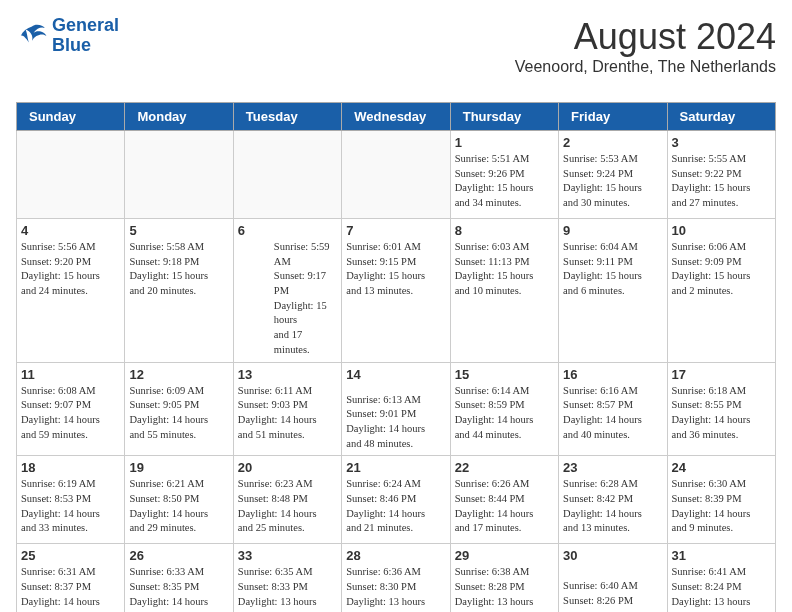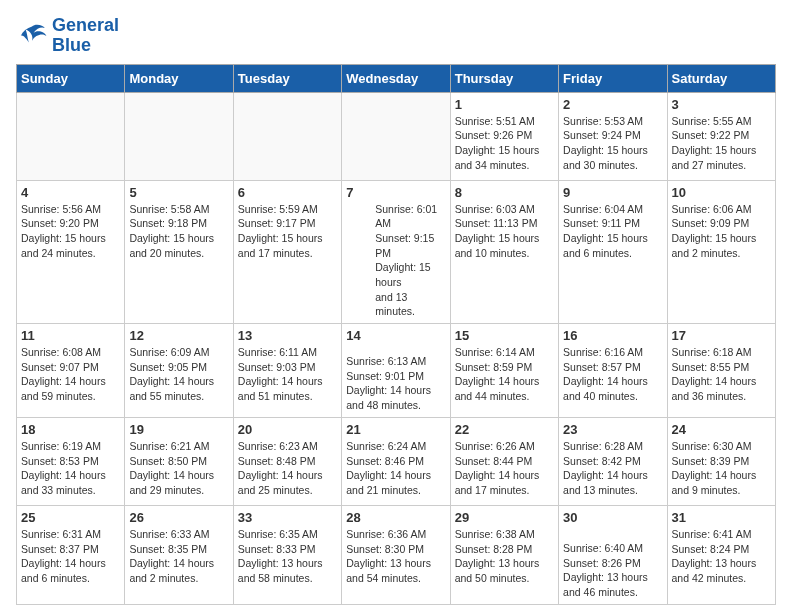--- a/index.html
+++ b/index.html
@@ -7,21 +7,21 @@
       font-family: Arial, sans-serif;
       background: #fff;
       width: 792px;
       min-height: 612px;
       padding: 16px;
     }
     .header {
       display: flex;
       align-items: flex-start;
       justify-content: space-between;
-      margin-bottom: 8px;
+      margin-bottom: 26px;
     }
     .logo {
       display: flex;
       align-items: center;
       gap: 4px;
     }
     .logo-text {
       font-size: 18px;
       font-weight: bold;
       color: #333;
@@ -47,21 +47,21 @@
       color: #333;
     }
     .calendar {
       width: 100%;
       border-collapse: collapse;
       font-size: 11px;
     }
     .calendar th {
       background-color: #1a5fa8;
       color: #fff;
-      padding: 6px 4px;
+      padding: 6px 12px;
       text-align: left;
       font-size: 13px;
       font-weight: bold;
       border: 1px solid #aaa;
     }
     .calendar td {
       border: 1px solid #ccc;
       vertical-align: top;
       padding: 4px;
       width: calc(100% / 7);
@@ -75,20 +75,21 @@
       font-size: 13px;
       font-weight: bold;
       color: #333;
       display: block;
       margin-bottom: 2px;
     }
     .day-info {
       color: #333;
       font-size: 10.5px;
       line-height: 1.4;
+      font-family: Liberation Serif, serif;
     }
     .footer-note {
       margin-top: 24px;
       font-size: 11px;
       color: #555;
       display: flex;
       align-items: center;
       gap: 6px;
     }
     .footer-swatch {
@@ -106,20 +107,24 @@
 <div class="header">
   <div class="logo">
     <svg class="logo-bird" viewBox="0 0 40 40" xmlns="http://www.w3.org/2000/svg">
       <path d="M20 8 C24 4, 34 6, 36 10 C32 8, 26 10, 22 16 C26 12, 36 14, 38 20 C34 16, 24 18, 20 26 C22 20, 18 14, 12 12 C14 16, 14 22, 16 28 C12 22, 8 18, 6 20 C8 14, 14 10, 20 8Z" fill="#1a5fa8"></path>
     </svg>
     <div class="logo-text">
       <span>General</span><br>
       <span style="color:#1a5fa8">Blue</span>
     </div>
   </div>
+  <div class="title-block">
+    <div class="month-title">August 2024</div>
+    <div class="subtitle">Veenoord, Drenthe, The Netherlands</div>
+  </div>
 </div>
 
 <table class="calendar">
   <thead>
     <tr>
     <th>Sunday</th>
         <th>Monday</th>
         <th>Tuesday</th>
         <th>Wednesday</th>
         <th>Thursday</th>
@@ -165,28 +170,28 @@
         </td>
         <td>
           <span class="day-number">5</span>
           <div class="day-info" style="white-space: pre-line;">Sunrise: 5:58 AM
 Sunset: 9:18 PM
 Daylight: 15 hours
 and 20 minutes.</div>
         </td>
         <td>
           <span class="day-number">6</span>
-          <div class="day-info" style="white-space: pre-line;">Sunrise: 5:59 AM
+          <div class="day-info" style="white-space: pre-line; margin-left: 36px;">Sunrise: 5:59 AM
 Sunset: 9:17 PM
 Daylight: 15 hours
 and 17 minutes.</div>
         </td>
         <td>
           <span class="day-number">7</span>
-          <div class="day-info" style="white-space: pre-line; margin-left: 29px;">Sunrise: 6:01 AM
+          <div class="day-info" style="white-space: pre-line;">Sunrise: 6:01 AM
 Sunset: 9:15 PM
 Daylight: 15 hours
 and 13 minutes.</div>
         </td>
         <td>
           <span class="day-number">8</span>
           <div class="day-info" style="white-space: pre-line;">Sunrise: 6:03 AM
 Sunset: 11:13 PM
 Daylight: 15 hours
 and 10 minutes.</div>

